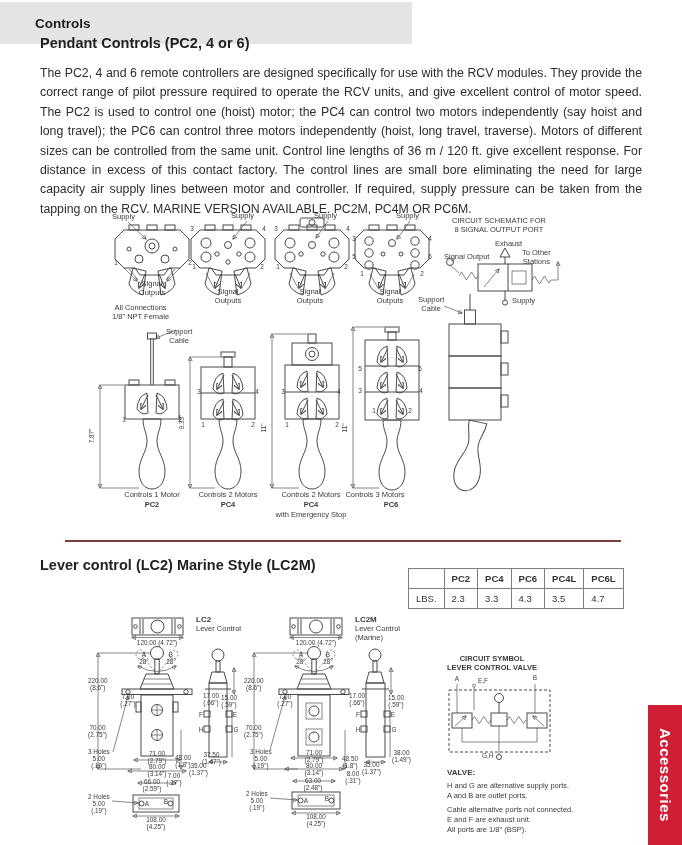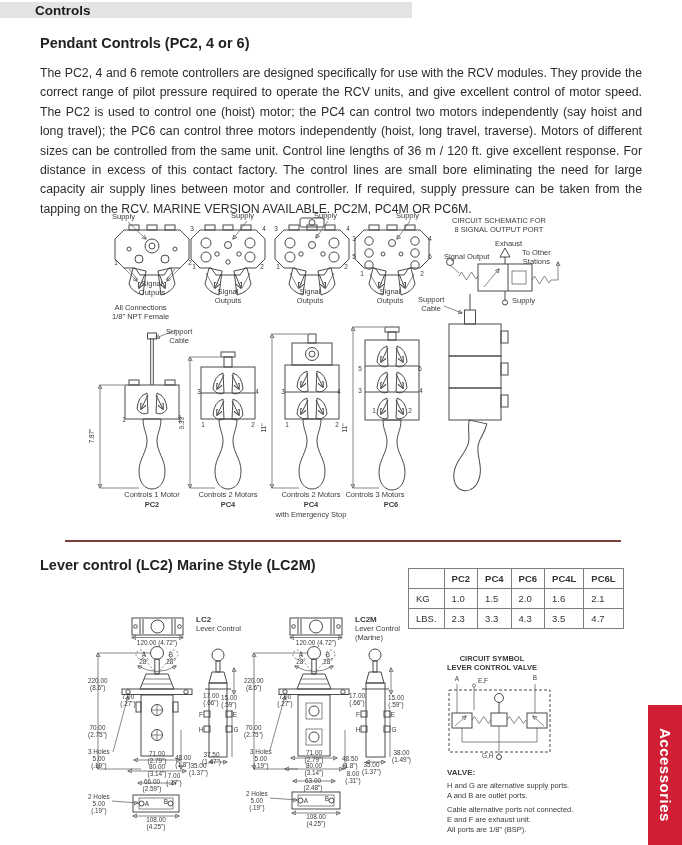--- a/index.html
+++ b/index.html
@@ -1,18 +1,18 @@
 <!DOCTYPE html>
 <html><head>
 <meta charset="utf-8">
 <style>
   *{margin:0;padding:0;box-sizing:border-box}
   html,body{width:682px;height:845px}
   body{position:relative;background:#fff;font-family:"Liberation Sans",sans-serif;color:#2e2e2e;overflow:hidden}
-  .header-bar{position:absolute;left:0;top:2px;width:412px;height:16px;background:#e4e4e4;display:flex;align-items:center;padding-left:35px}
+  .header-bar{position:absolute;left:0;top:2px;width:412px;height:42px;background:#e4e4e4;display:flex;align-items:center;padding-left:35px}
   .header-bar span{font-size:13.5px;font-weight:bold;color:#1b1b1b}
   .h1{position:absolute;left:40px;top:35px;font-size:14.5px;font-weight:600;color:#222}
   .h2{position:absolute;left:40px;top:557px;font-size:14.5px;font-weight:600;color:#222}
   .body-text{position:absolute;left:40px;top:64px;width:602px;font-size:12.3px;line-height:19.4px;text-align:justify;color:#2d2d2d}
   .diagram{position:absolute}
   .diagram svg{position:absolute;left:0;top:0}
   .lbl{position:absolute;font-size:7.5px;line-height:1.18;color:#3a3a3a;white-space:pre-line;text-align:center;transform:translateX(-50%)}
   .ll{transform:none;text-align:center}
   .sm{font-size:6.4px;line-height:1.08}
   .b{font-weight:bold}
@@ -271,28 +271,20 @@
 
 <table class="wtable">
   <tbody>
       <tr>
     <th></th>
     <th>PC2</th>
     <th>PC4</th>
     <th>PC6</th>
     <th>PC4L</th>
     <th>PC6L</th>
-  </tr>
-  <tr>
-    <td>KG</td>
-    <td>1.0</td>
-    <td>1.5</td>
-    <td>2.0</td>
-    <td>1.6</td>
-    <td>2.1</td>
   </tr>
   <tr>
     <td>LBS.</td>
     <td>2.3</td>
     <td>3.3</td>
     <td>4.3</td>
     <td>3.5</td>
     <td>4.7</td>
   </tr>
 </tbody>

